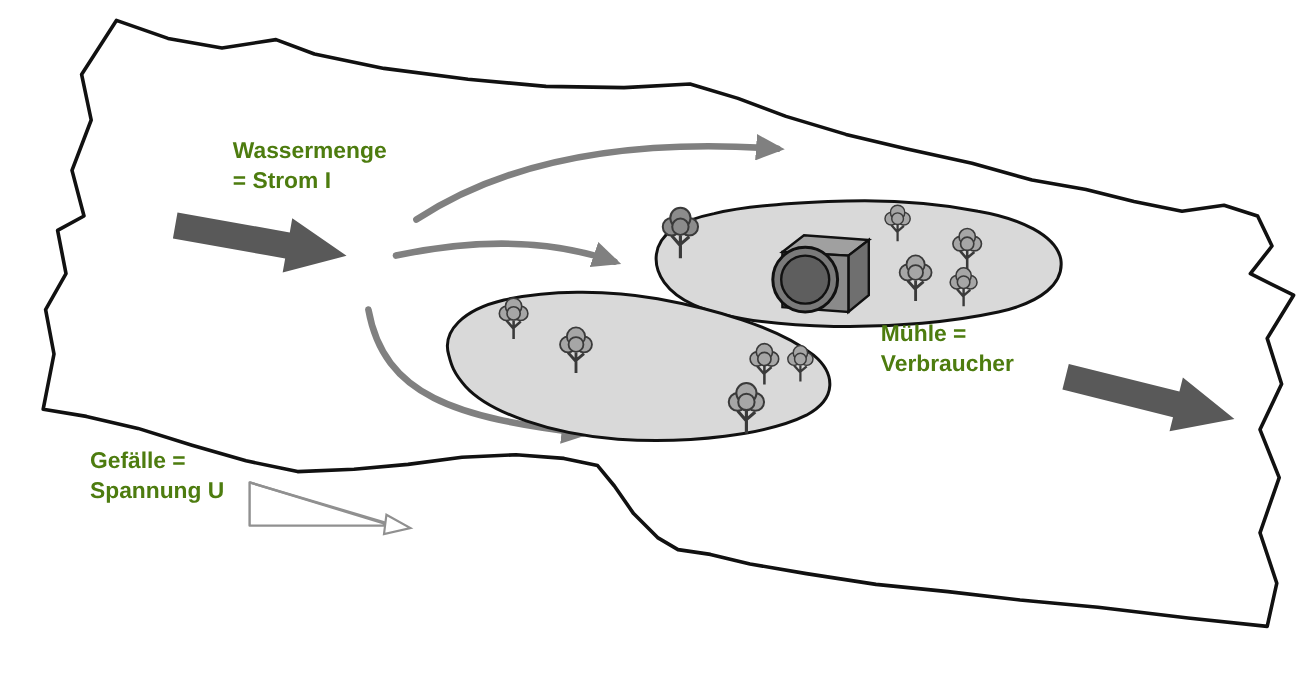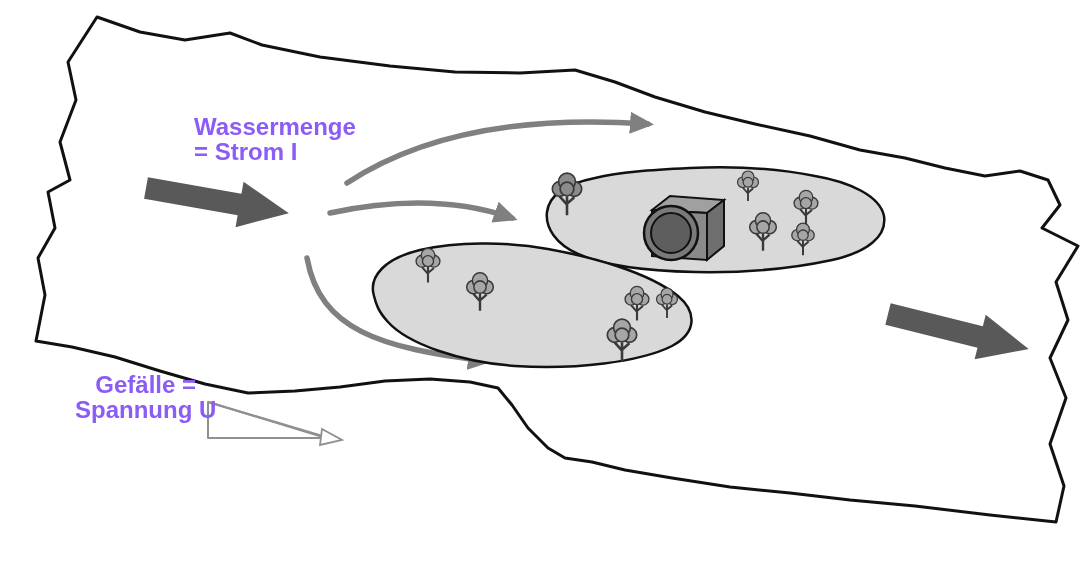--- a/index.html
+++ b/index.html
@@ -7,27 +7,27 @@
     position:relative;
     width:1091px;height:578px;
     background:#ffffff;
     font-family:"Liberation Sans", sans-serif;
     overflow:hidden;
   }
   #stage svg{position:absolute;left:0;top:0;}
   .diagram-label{
     position:absolute;
     font-weight:700;
-    font-size:24px;
+    font-size:19px;
     line-height:25px;
-    color:#8b5cf6;
+    color:#4d7c0f;
     white-space:pre-line;
   }
   .lbl-wassermenge{left:194px;top:114px;}
-  .lbl-gefaelle{left:75px;top:372px;text-align:center;}
+  .lbl-gefaelle{left:75px;top:372px;}
   .lbl-verengung{left:577px;top:373px;}
   .lbl-muehle{left:734px;top:266px;}
 </style>
 </head>
 <body>
 
 <div id="stage">
 
   <svg width="1091" height="578" viewBox="0 0 1091 578">
 
@@ -106,14 +106,16 @@
       <polygon points="208,402 208,438 326,438" stroke-width="2" stroke-linejoin="round"></polygon>
       <path d="M208,402 L326,437" stroke-width="2" fill="none"></path>
       <path d="M322,429 L342,440 L320,445 Z" stroke-width="1.8"></path>
     </g>
   </svg>
 
   <div class="diagram-label lbl-wassermenge">Wassermenge
 = Strom I</div>
   <div class="diagram-label lbl-gefaelle">Gefälle =
 Spannung U</div>
+  <div class="diagram-label lbl-muehle">Mühle =
+Verbraucher</div>
 
 </div>
 
 </body></html>

